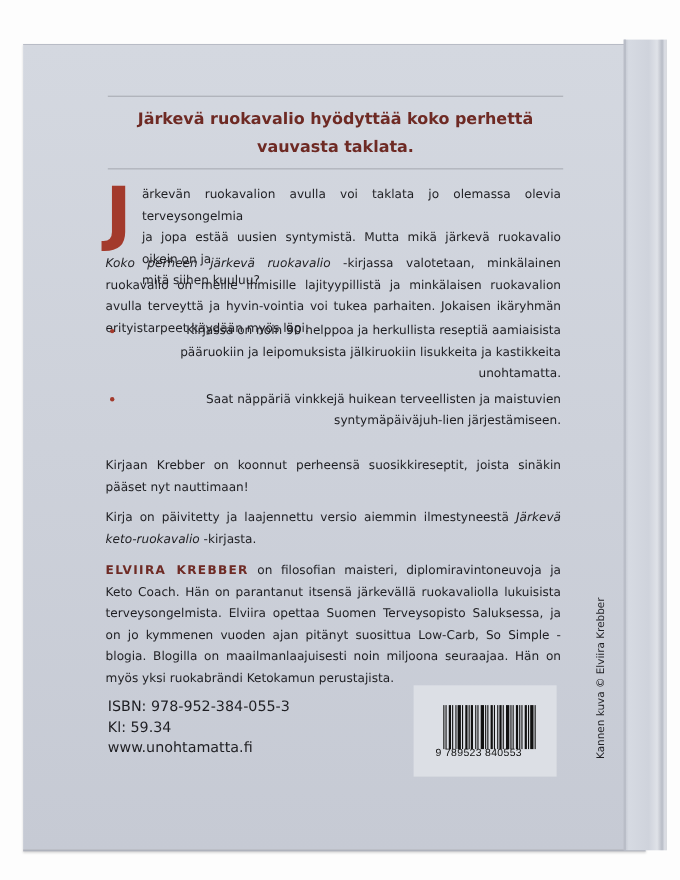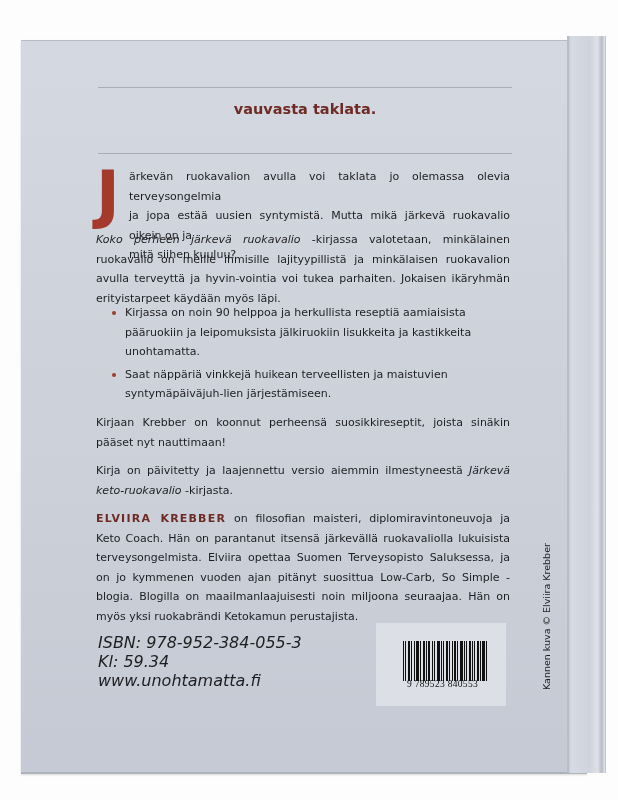--- a/index.html
+++ b/index.html
@@ -33,63 +33,64 @@
       font-size: 11px; line-height: 19.5px; text-align: justify;
     }
     .dropcap {
       position: absolute; left: 96px; top: 166px; width: 30px; height: 56px;
       color: #a33a2c; font-weight: bold; font-size: 64px; line-height: 56px;
       font-family: "DejaVu Sans", sans-serif;
     }
     .intro { top: 167px; }
     .intro .line { display: block; padding-left: 33px; }
     .para2 { top: 230px; }
-    .bullets { position: absolute; left: 96px; top: 291px; width: 414px; margin: 12px; padding: 0; list-style: none; }
+    .bullets { position: absolute; left: 96px; top: 291px; width: 414px; margin: 0; padding: 0; list-style: none; text-align: right; }
     .bullets li {
       position: relative; padding-left: 17px; font-size: 11px; line-height: 19.5px; color: #1e1e22;
       margin-bottom: 3px;
     }
     .bullets li::before {
       content: ""; position: absolute; left: 4px; top: 8px; width: 4px; height: 4px; border-radius: 50%;
       background: #a33a2c;
     }
     .para3 { top: 413px; }
     .para4 { top: 461px; }
     .author { top: 509px; }
     .author-name { color: #6e2a24; font-weight: bold; letter-spacing: 1.2px; }
     i { font-style: italic; }
     .meta {
-      position: absolute; left: 98px; top: 633px; color: #1e1e22; font-size: 16px; line-height: 19px; font-style: italic;
+      position: absolute; left: 98px; top: 633px; color: #1e1e22; font-size: 13px; line-height: 19px;
     }
     .barcode-box {
       position: absolute; left: 376px; top: 623px; width: 130px; height: 83px; background: #dcdfe5;
     }
     .barcode {
       position: absolute; left: 27px; top: 18px; width: 84px; height: 40px; display: flex; align-items: stretch;
     }
     .barcode span { display: block; background: #111; height: 100%; }
     .barcode-digits {
-      position: absolute; left: 20px; top: 56px; font-family: Liberation Serif, serif; font-size: 9.5px;
-      color: #111; letter-spacing: 0.3px; white-space: nowrap; margin-left: 11px;
+      position: absolute; left: 20px; top: 56px; font-family: Liberation Sans, sans-serif; font-size: 9.5px;
+      color: #111; letter-spacing: 0.3px; white-space: nowrap;
     }
     .credit {
       position: absolute; left: 541px; top: 690px; transform: rotate(-90deg); transform-origin: 0 0;
       font-size: 9.5px; color: #1e1e22; white-space: nowrap;
     }
   </style>
 </head>
 <body>
 
 <div class="cover"></div>
 <div class="spine"></div>
 <div class="spine-edge"></div>
 
 <div class="rule" style="top:87px"></div>
 
 <div class="headline">
+  <div>Järkevä ruokavalio hyödyttää koko perhettä</div>
   <div>vauvasta taklata.</div>
 </div>
 
 <div class="rule" style="top:153px"></div>
 
 <div class="dropcap">J</div>
 <div class="body-text intro">
   <span class="line">ärkevän ruokavalion avulla voi taklata jo olemassa olevia terveysongelmia</span>
   <span class="line">ja jopa estää uusien syntymistä. Mutta mikä järkevä ruokavalio oikein on ja</span>
   <span class="line">mitä siihen kuuluu?</span>

